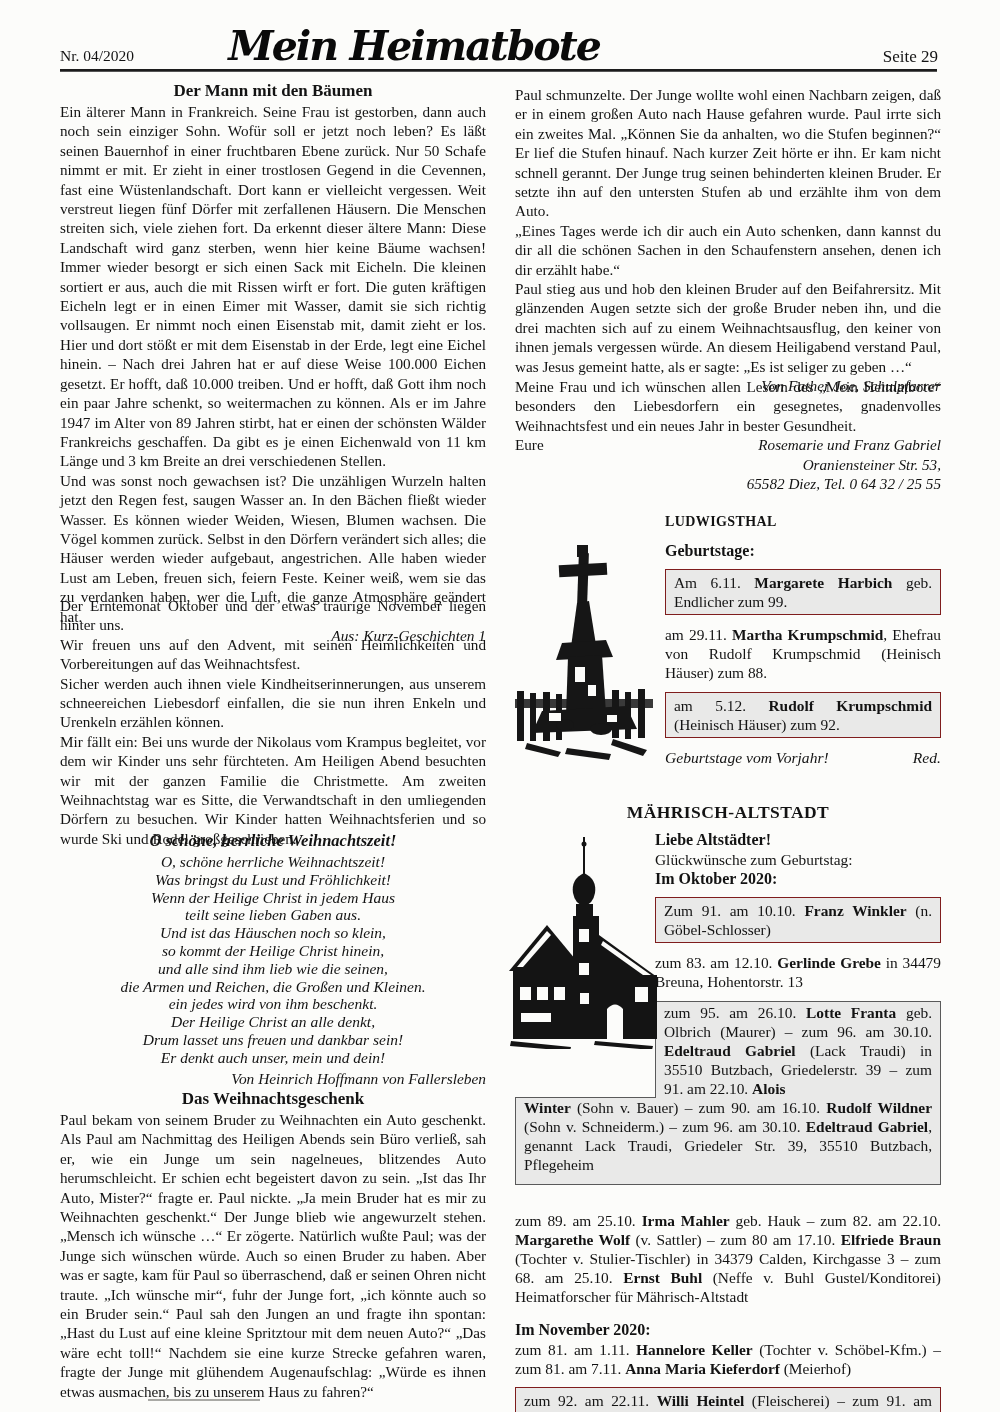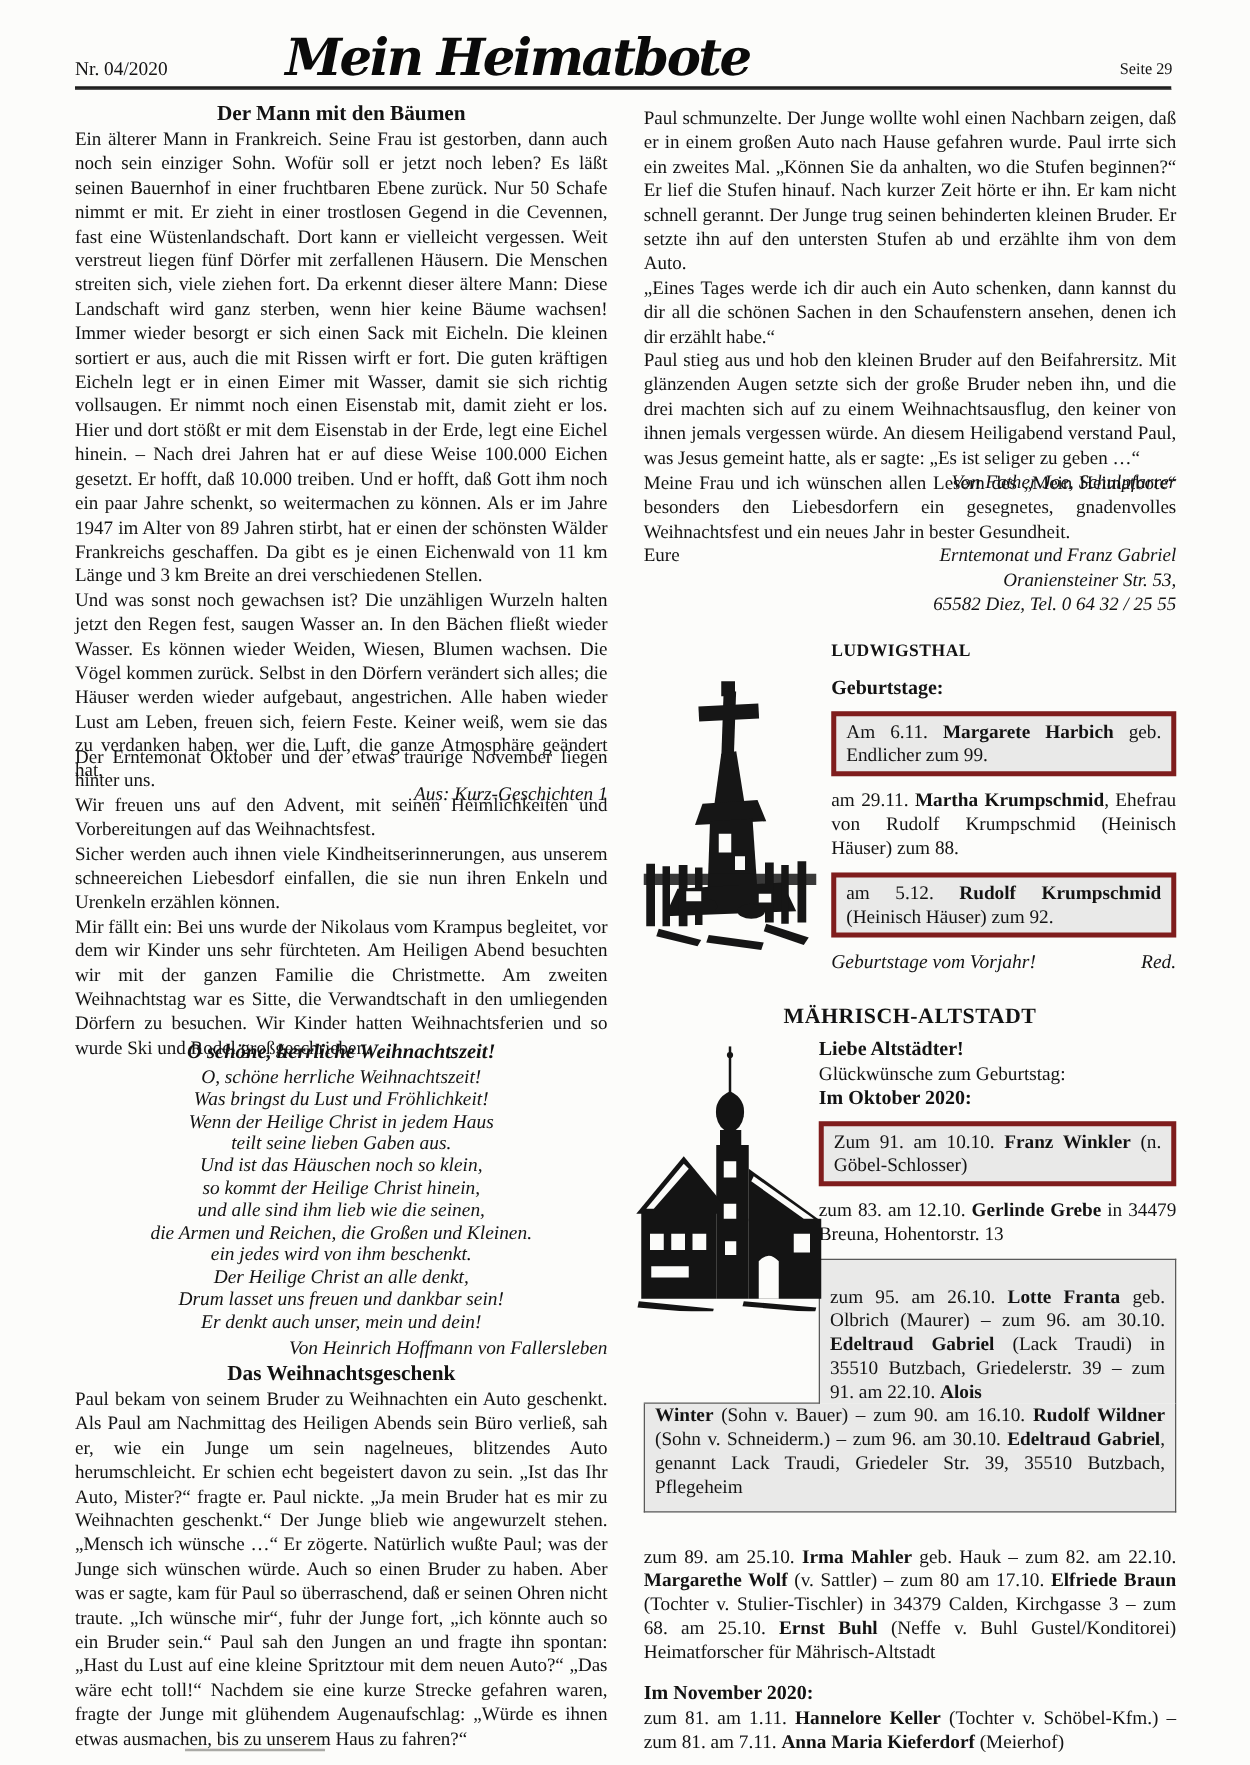--- a/index.html
+++ b/index.html
@@ -2,21 +2,21 @@
 <html><head>
 <meta charset="utf-8">
 <style>
   * { margin:0; padding:0; box-sizing:border-box; }
   html,body { width:1000px; height:1412px; }
   body { background:#e8e8e6; font-family:"Liberation Serif", serif; color:#131313; }
   .page { position:absolute; left:0; top:0; width:1000px; height:1412px; background:#fcfcfa; overflow:hidden; }
 
   
   .issue { position:absolute; left:60px; top:47px; font-size:15.5px; }
-  .pagenum { position:absolute; right:62px; top:47px; font-size:13px; }
+  .pagenum { position:absolute; right:62px; top:47px; font-size:17px; }
   .masthead { position:absolute; left:0; top:22px; width:828px; text-align:center;
               font-family:"DejaVu Serif", serif; font-style:italic; font-weight:bold;
               font-size:41px; letter-spacing:-2px; color:#0a0a0a; }
   .header-rule { position:absolute; left:60px; top:69px; width:877px; height:3px;
                  background:#1c1c1c; border-bottom:1px solid #555; }
 
   
   .sec { position:absolute; width:426px; }
   .jt { font-size:15.2px; line-height:19.4px; text-align:justify; }
   .sec-title { font-weight:bold; font-size:17px; text-align:center; line-height:21px; margin-bottom:1px; }
@@ -29,32 +29,32 @@
   .poem-attr { font-style:italic; text-align:right; font-size:15.4px; line-height:20px; margin-top:2px;}
 
   
   .sig-row { display:flex; justify-content:space-between; font-size:15.2px; line-height:19.4px; }
   .sig-line { font-style:italic; text-align:right; font-size:15.2px; line-height:19.4px; }
 
   
   .place-heading { font-weight:bold; font-size:14px; letter-spacing:.4px; line-height:22px; }
   .sub-heading { font-weight:bold; font-size:16px; line-height:20px; }
   .entry { font-size:15.4px; line-height:19px; text-align:justify; }
-  .gbox { background:#e9e9e8; border:4px solid #7f1d1d; padding:3px 8px; }
+  .gbox { background:#e9e9e8; border:1px solid #7f1d1d; padding:3px 8px; }
   .plain-entry { padding:2px 0; }
 
   .lud-inner { margin-left:150px; }
   .lud-inner .gbox, .lud-inner .plain-entry { margin-top:8px; }
   .lud-footer { display:flex; justify-content:space-between; font-style:italic;
                 font-size:15.6px; margin-top:11px; }
 
   .ma-heading { text-align:center; font-weight:bold; font-size:17.5px; letter-spacing:.4px; line-height:22px; margin-top:6px;}
   .ma-inner { margin-left:140px; margin-top:7px; }
   .ma-inner .gbox, .ma-inner .plain-entry { margin-top:8px; }
-  .lbox-upper { background:#e9e9e8; border:1px solid #5a5a5a; border-bottom:none; padding:20px 8px 0 8px; margin-top:8px; }
+  .lbox-upper { background:#e9e9e8; border:1px solid #5a5a5a; border-bottom:none; padding:1px 8px 0 8px; margin-top:8px; }
   .lbox-lower { background:#e9e9e8; border:1px solid #5a5a5a; border-top:none; padding:0 8px 10px 8px; position:relative; }
   .lbox-lower::before { content:""; position:absolute; left:-1px; top:-1px; width:141px; border-top:1px solid #5a5a5a; }
   .full-entry { margin-top:26px; }
   .month-heading { font-weight:bold; font-size:16px; line-height:20px; margin-top:14px; }
   .nov-box { margin-top:9px; }
 
   .illustration { position:absolute; }
   .scan-artifact { position:absolute; left:148px; top:1399px; width:112px; height:2px; background:#a9a9a5; }
 </style>
 </head>
@@ -107,21 +107,21 @@
     <p class="jt">Paul schmunzelte. Der Junge wollte wohl einen Nachbarn zeigen, daß er in einem großen Auto nach Hause gefahren wurde. Paul irrte sich ein zweites Mal. „Können Sie da anhalten, wo die Stufen beginnen?“ Er lief die Stufen hinauf. Nach kurzer Zeit hörte er ihn. Er kam nicht schnell gerannt. Der Junge trug seinen behinderten kleinen Bruder. Er setzte ihn auf den untersten Stufen ab und erzählte ihm von dem Auto.</p>
     <p class="jt">„Eines Tages werde ich dir auch ein Auto schenken, dann kannst du dir all die schönen Sachen in den Schaufenstern ansehen, denen ich dir erzählt habe.“</p>
     <p class="jt">Paul stieg aus und hob den kleinen Bruder auf den Beifahrersitz. Mit glänzenden Augen setzte sich der große Bruder neben ihn, und die drei machten sich auf zu einem Weihnachtsausflug, den keiner von ihnen jemals vergessen würde. An diesem Heiligabend verstand Paul, was Jesus gemeint hatte, als er sagte: „Es ist seliger zu geben …“</p>
     <div class="attr">Von Father Joe, Schulpfarrer</div>
   </div>
 
   <div class="sec" style="left:515px; top:377px;">
     <p class="jt">Meine Frau und ich wünschen allen Lesern des „Mein Heimatbote“ besonders den Liebesdorfern ein gesegnetes, gnadenvolles Weihnachtsfest und ein neues Jahr in bester Gesundheit.</p>
     <div class="sig-row">
       <span>Eure</span>
-      <span class="sig-line">Erntemonat und Franz Gabriel</span>
+      <span class="sig-line">Rosemarie und Franz Gabriel</span>
     </div>
     <div class="sig-line">Oraniensteiner Str. 53,</div>
     <div class="sig-line">65582 Diez, Tel. 0 64 32 / 25 55</div>
   </div>
 
   <div class="sec" style="left:515px; top:505px; height:260px;">
     <svg class="illustration" style="left:-6px; top:38px;" width="148" height="222" viewBox="0 0 148 222" aria-hidden="true">
       <g fill="#161616">
         <rect x="68" y="2" width="11" height="12"></rect>
         <rect x="69" y="10" width="10" height="52" transform="rotate(2 74 36)"></rect>

